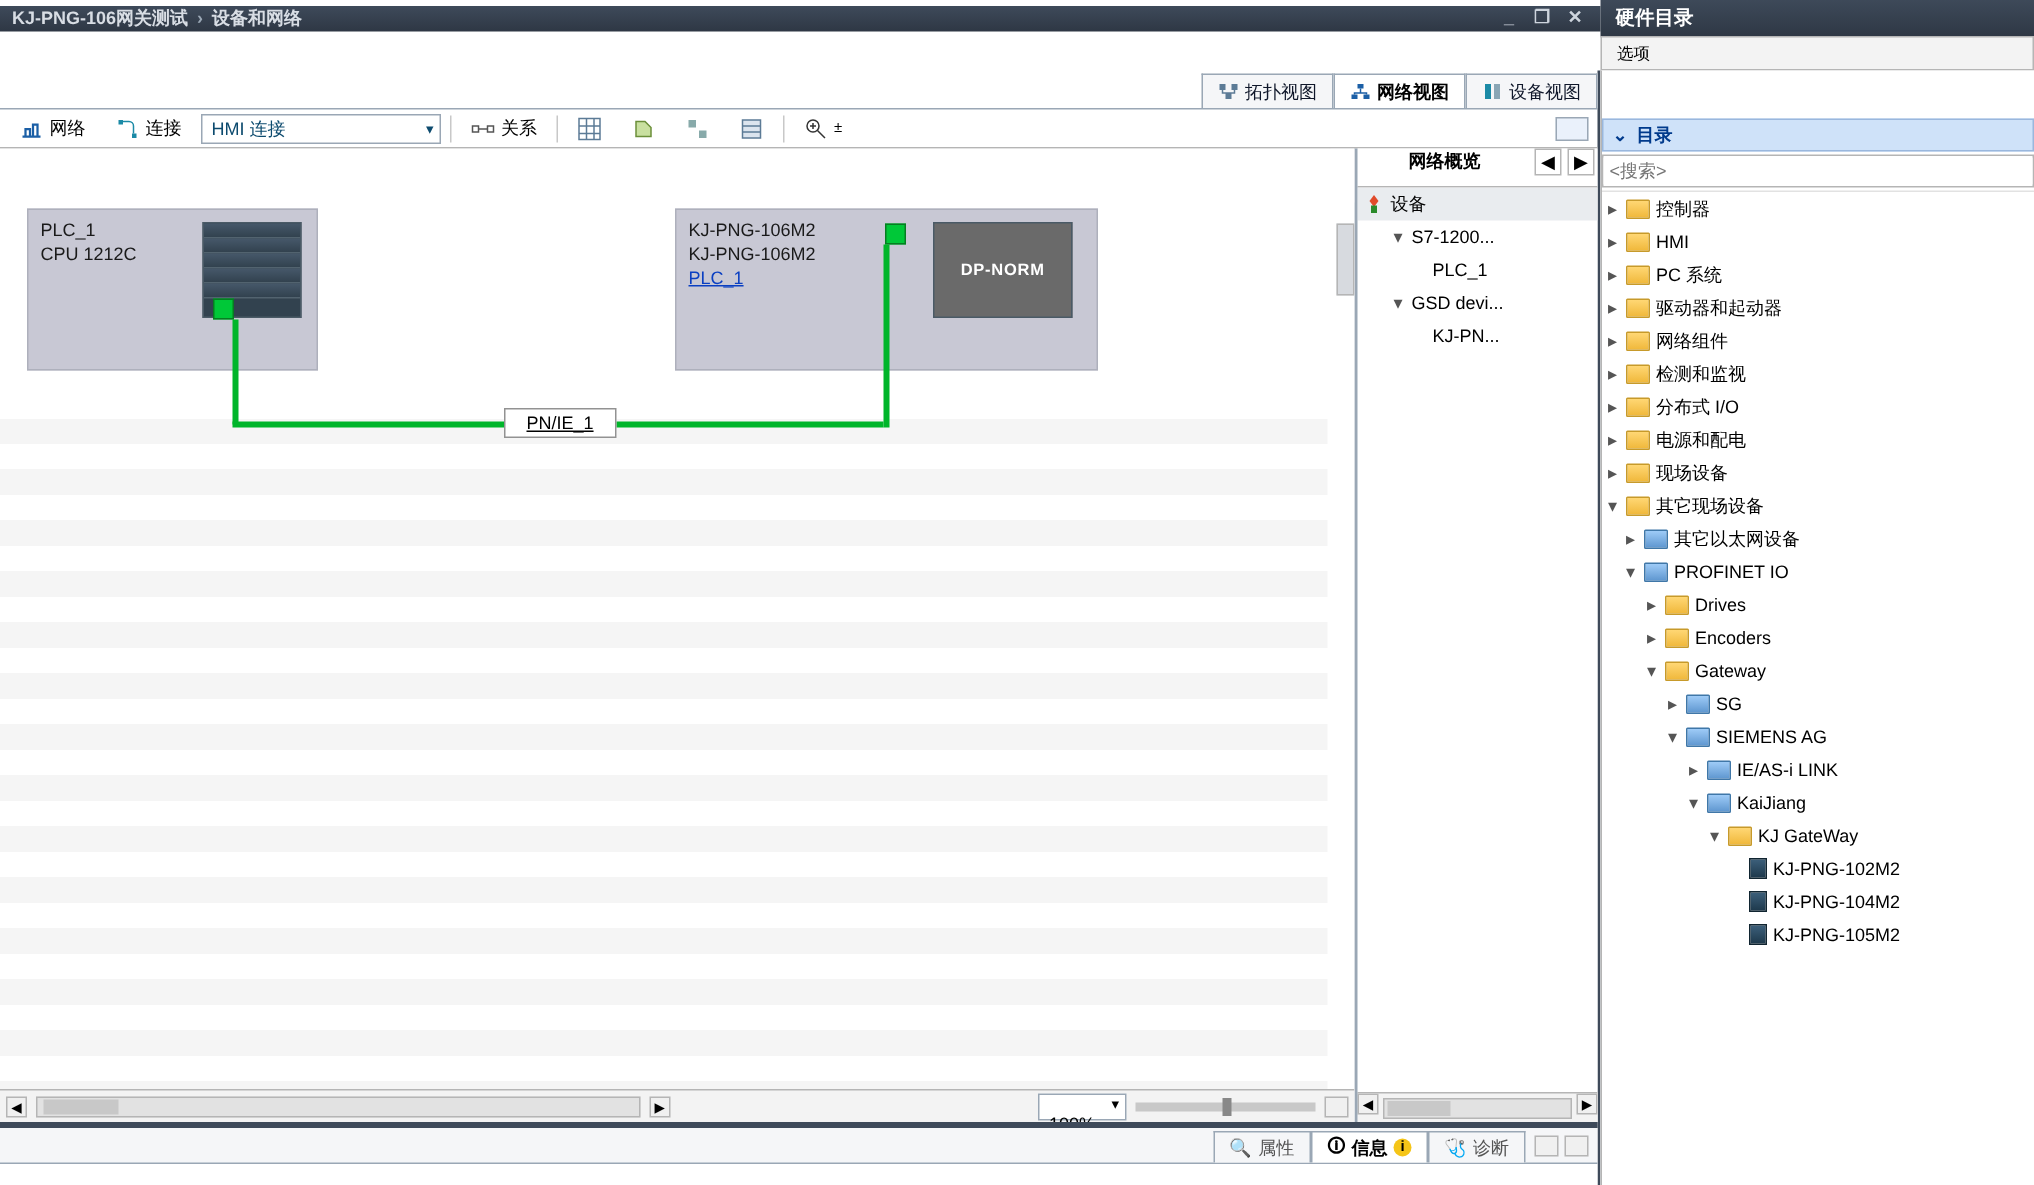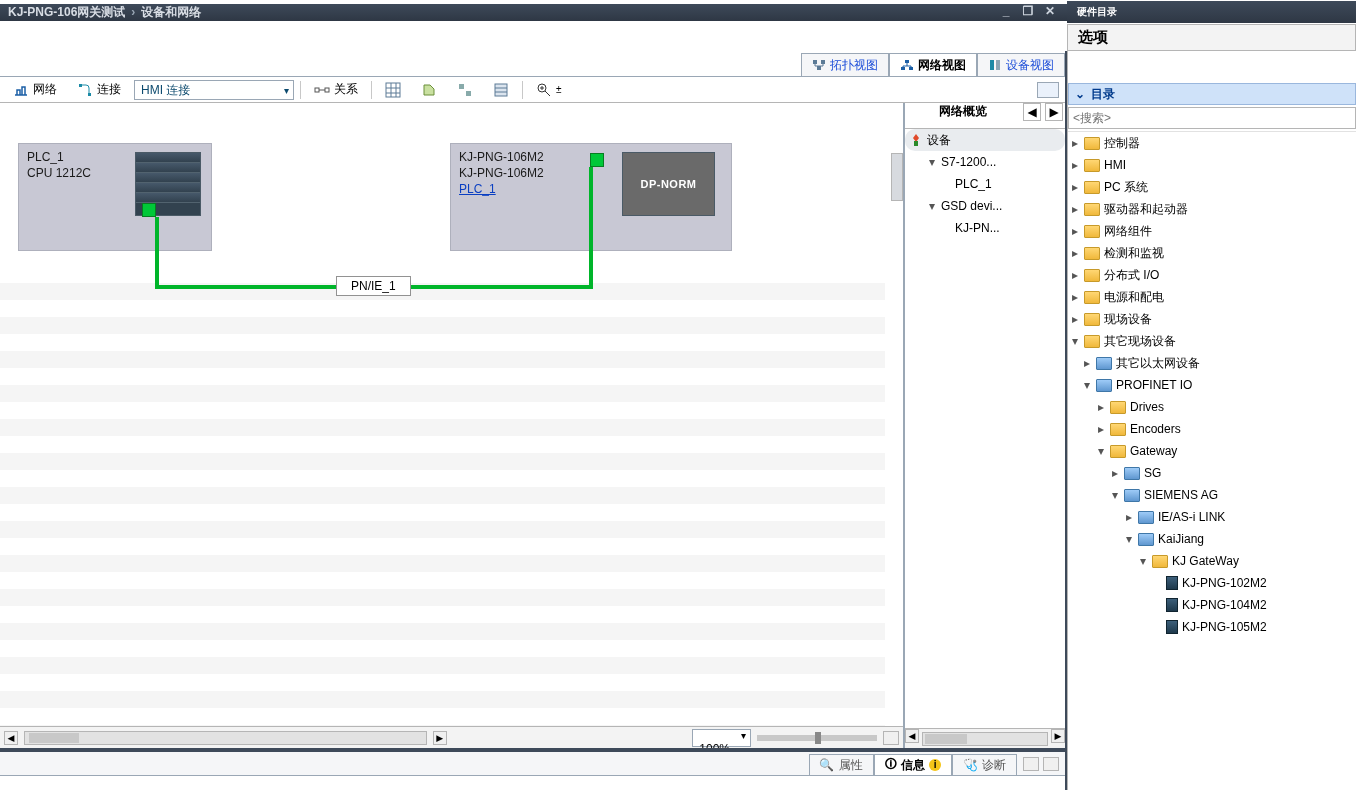--- a/index.html
+++ b/index.html
@@ -5,31 +5,31 @@
   * { box-sizing: border-box; margin: 0; padding: 0; font-family: "Microsoft YaHei", Arial, sans-serif; font-size: 12px; }
   body { background: #fff; width: 1356px; height: 790px; overflow: hidden; display: flex; flex-direction: column; }
 
   
   .title-row { display:flex; height:24px;align-items:center; }
   .title-bar { flex:1; background: linear-gradient(#3e4a5a,#2e3744); color:#fff; display:flex; align-items:center; padding:0 8px; gap:6px; font-size:13px; font-weight:bold;}
   .title-bar .crumb { color:#d8dde4;}
   .title-bar .sep { color:#9aa7b5;}
   .win-btns { margin-left:auto; display:flex; gap:4px;}
   .win-btn { width:18px; height:14px; color:#cdd4dd; text-align:center; line-height:12px; font-weight:bold; cursor:pointer;}
-  .side-title { width:289px; background:linear-gradient(#3e4a5a,#2e3744); color:#fff; font-weight:bold; padding:4px 10px; font-size:10px;}
-  .opt-title  { width:289px; background:#f3f3f3; border:1px solid #b5b5b5; padding:3px 10px; font-size:15px; font-weight:bold;}
+  .side-title { width:289px; background:linear-gradient(#3e4a5a,#2e3744); color:#fff; font-weight:bold; padding:4px 10px; font-size:13px;}
+  .opt-title  { width:289px; background:#f3f3f3; border:1px solid #b5b5b5; padding:3px 10px; font-size:11px; font-weight:normal;}
 
   
   .main { flex:1; display:flex; min-height:0;}
   .left { flex:1; display:flex; flex-direction:column; min-width:0; border-right:2px solid #3e4a5a;}
   .right{ width:289px; display:flex; flex-direction:column; background:#fff; border-left:1px solid #b5b5b5;}
 
   
   .view-tabs { height:26px; display:flex; justify-content:flex-end; border-bottom:1px solid #9aa7b5;}
-  .view-tab { display:flex; align-items:center; gap:4px; padding:0 10px; border:1px solid #9aa7b5; border-bottom:none; margin-top:2px; background:#f5f6f8; color:#1d4ed8; cursor:pointer;}
+  .view-tab { display:flex; align-items:center; gap:4px; padding:0 10px; border:1px solid #9aa7b5; border-bottom:none; margin-top:2px; background:#f5f6f8; color:#0f172a; cursor:pointer;}
   .view-tab.active { background:#fff; font-weight:bold; color:#000;}
   .vt-icon{ display:inline-block; width:14px; height:12px;}
 
   
   .toolbar { height:26px; display:flex; align-items:center; gap:6px; padding:0 6px; border-bottom:1px solid #b5b5b5;}
   .tb-btn { display:flex; align-items:center; gap:4px; padding:2px 6px; border:1px solid transparent; cursor:pointer;}
   .tb-ico { width:16px; height:16px; display:inline-flex; align-items:center; justify-content:center;}
   .tb-sep{ width:1px; height:18px; background:#c8c8c8;}
   .dd { height:20px; border:1px solid #9aa7b5; background:#fff; min-width:160px; padding:0 18px 0 6px; line-height:18px; color:#0c4a6e; position:relative;}
   .dd::after{content:"▾"; position:absolute; right:4px; top:1px; font-size:10px;}
@@ -55,38 +55,38 @@
   .modimg.plc{ right:10px; top:8px; width:66px; height:64px;}
   .modimg.dp { right:16px; top:8px; width:93px; height:64px; display:flex; align-items:center; justify-content:center; background:#6a6a6a; color:#fff; font-size:11px; font-weight:bold; letter-spacing:0.5px;}
   .plc .row{height:10px;border-bottom:1px solid #52636f; background:linear-gradient(#46586a,#32424f);}
   .port{ width:14px; height:14px; background:#00c838; border:1px solid #067d21;}
   .port.p1{ position:absolute; left:142px; top:100px;}
   .port.p2{ position:absolute; left:590px; top:50px;}
   .wire{ position:absolute; background:#00b52a;}
   .w-v1{ left:155px; top:114px; width:4px; height:70px;}
   .w-h { left:155px; top:182px; height:4px; width:434px;}
   .w-v2{ left:589px; top:64px; width:4px; height:122px;}
-  .wire-label{ position:absolute; left:336px; top:173px; background:#fff; border:1px solid #929292; padding:2px 14px; font-weight:normal;}
+  .wire-label{ position:absolute; left:336px; top:173px; background:#fff; border:1px solid #929292; padding:2px 14px; font-weight:normal;text-decoration:underline;}
   
   .hsb{ position:absolute; left:0; right:0; bottom:0; height:22px; display:flex; align-items:center; background:#f3f3f3; border-top:1px solid #b5b5b5; gap:6px; padding:0 4px;}
   .hsb .track{flex:0 0 45%; height:14px; background:#e2e2e2; border:1px solid #b5b5b5; position:relative;}
   .hsb .thumb{position:absolute; left:4px; top:1px; height:10px; width:50px; background:#c8c8c8;}
   .hsb .arrow{width:14px; height:14px; border:1px solid #b5b5b5; background:#f0f0f0; text-align:center; line-height:12px; font-size:9px;}
   .zoom-dd{ height:18px; border:1px solid #9aa7b5; padding:12px 20px 0 6px; background:#fff; position:relative;}
   .zoom-dd::after{content:"▾"; position:absolute; right:4px; top:0; font-size:10px;}
   .zslider{ width:120px; height:6px; background:#c8c8c8; position:relative;}
   .zslider .knob{position:absolute; left:58px; top:-3px; width:6px; height:12px; background:#888;}
 
   
   .overview{ width:160px; background:#fff; display:flex; flex-direction:column;}
   .ov-head{ display:flex; height:26px; border-bottom:1px solid #b5b5b5;}
   .ov-head .lab{flex:1; text-align:center; font-weight:bold;}
   .ov-head .nav{width:18px; height:18px; border:1px solid #b5b5b5; text-align:center; line-height:16px; cursor:pointer; margin:0 2px;}
   .ov-body{ flex:1; overflow:hidden;}
-  .ov-row{ display:flex; align-items:center; height:22px; padding-left:4px; gap:4px;border-radius:10px;}
+  .ov-row{ display:flex; align-items:center; height:22px; padding-left:4px; gap:4px;}
   .ov-row.head{ background:#e9ecef;}
   .ov-ic{ width:14px; height:14px;}
   .tree-ind{ display:inline-block;}
   .caret{ width:10px; display:inline-block; text-align:center; color:#555;}
   .ov-foot{ height:20px; display:flex; background:#f3f3f3; border-top:1px solid #b5b5b5;}
   .ov-foot .track{flex:1; height:14px; margin:3px; background:#e2e2e2; border:1px solid #b5b5b5; position:relative;}
   .ov-foot .thumb{position:absolute; left:2px; top:1px; height:10px; width:42px; background:#c8c8c8;}
   .ov-foot .arrow{width:14px; height:14px; border:1px solid #b5b5b5; background:#f0f0f0; text-align:center; line-height:12px; font-size:9px;}
 
   

